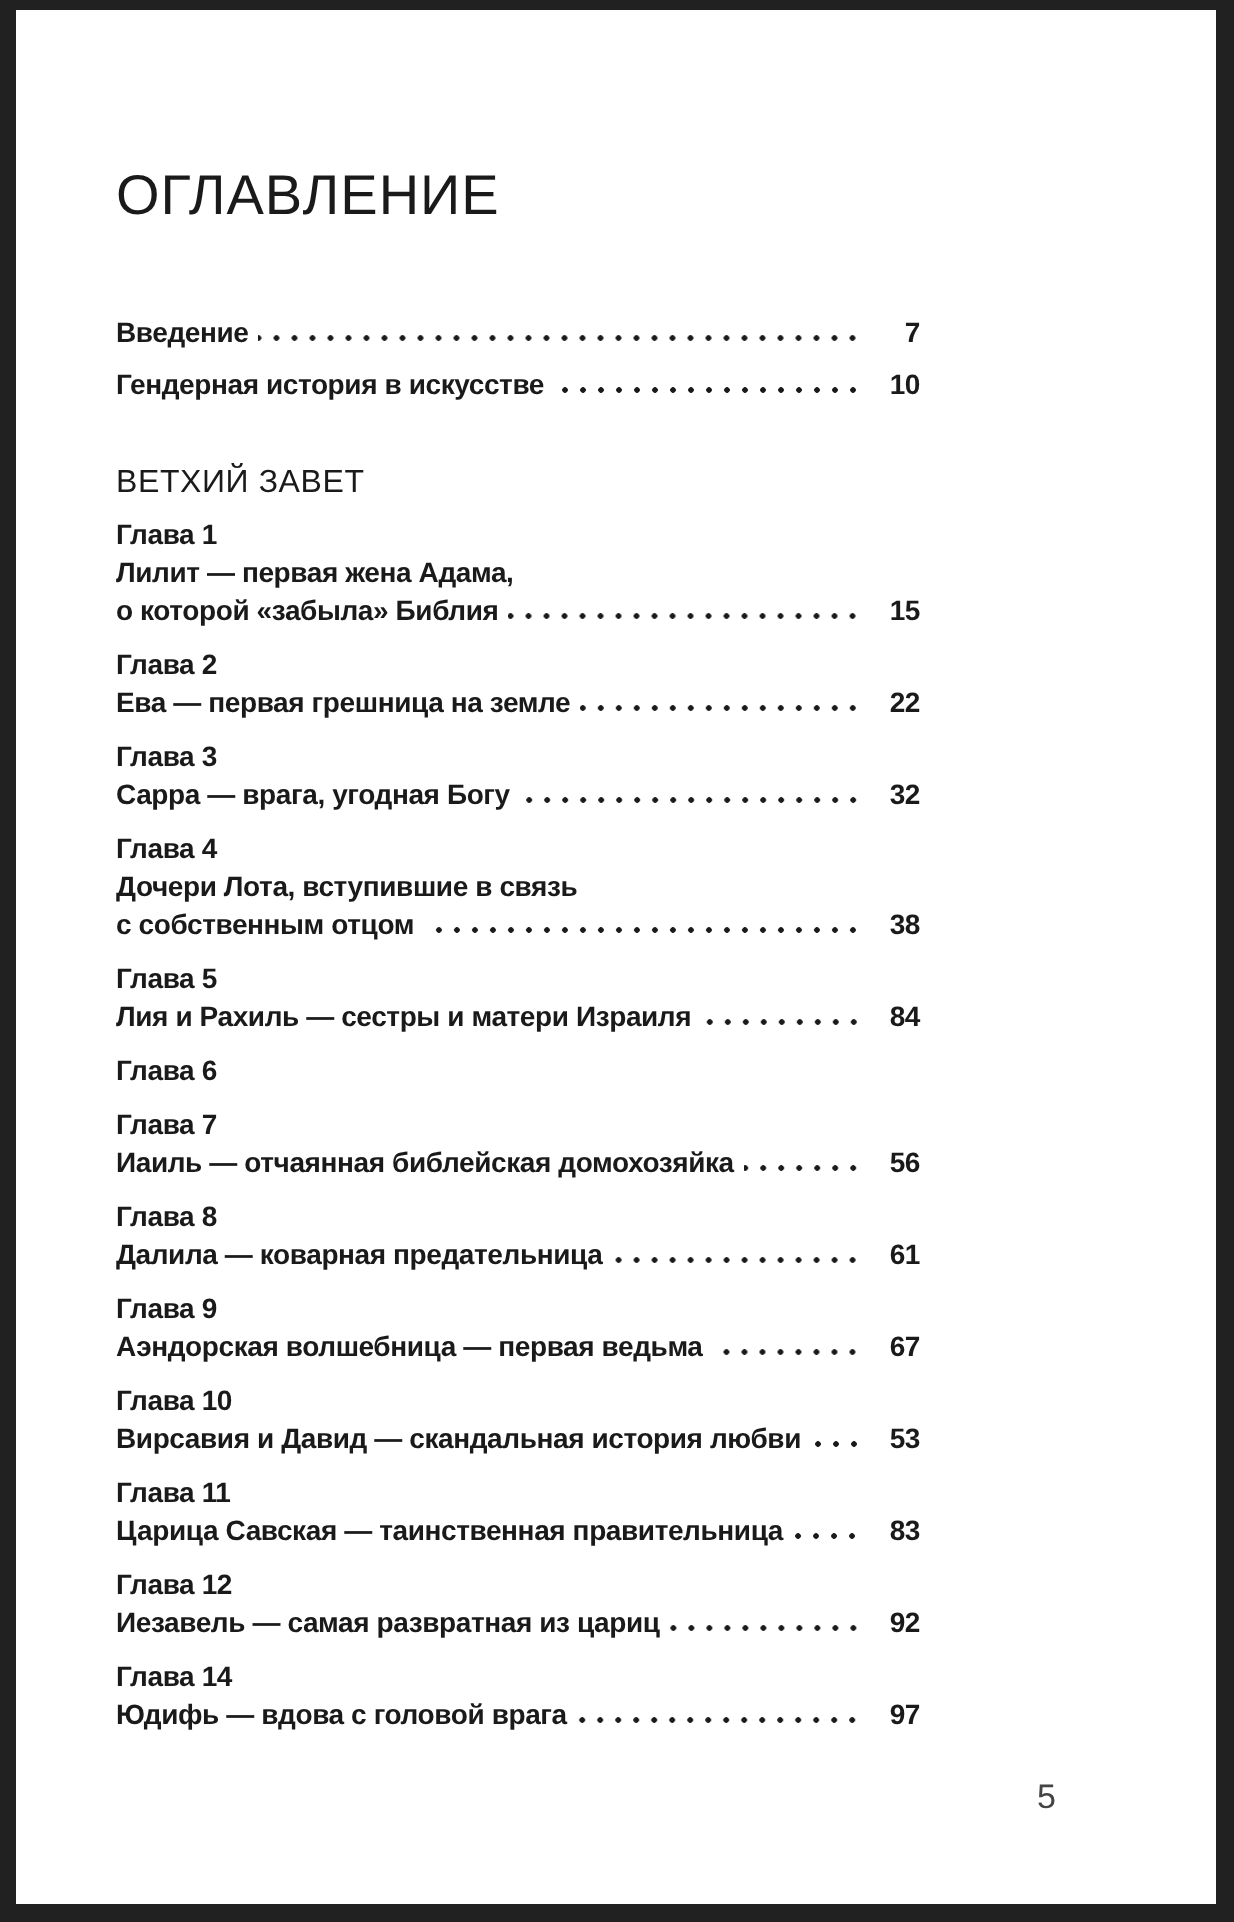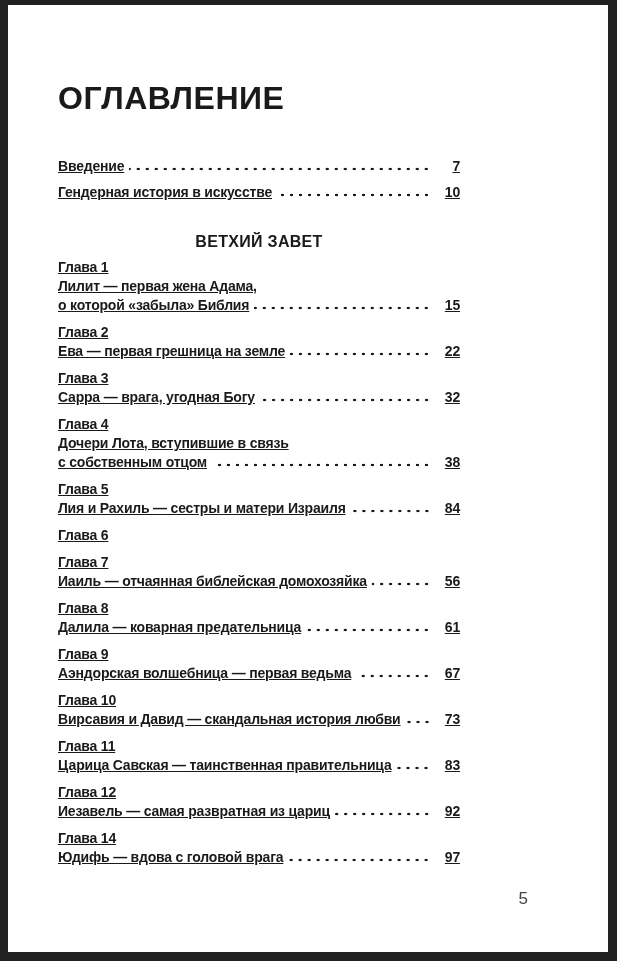--- a/index.html
+++ b/index.html
@@ -17,39 +17,39 @@
   .page {
     position: absolute;
     top: 5px; left: 8px; right: 9px; bottom: 9px;
     background: var(--page, #ffffff);
     color: var(--text, #1a1a1a);
     box-sizing: border-box;
     padding: 0 148px 0 50px;
   }
   .page-title {
     margin: 78px 0 0 0;
-    font-size: 32px;
+    font-size: 28px;
     line-height: 30px;
-    font-weight: 700;
+    font-weight: 400;
     letter-spacing: 0.5px;
     color: var(--text, #1a1a1a);
   }
   .intro {
     margin-top: 40px;
   }
   .intro .toc-line { line-height: 26px; }
   .section-heading {
     margin: 27px 0 7px 0;
     font-size: 16px;
     line-height: 19px;
-    font-weight: 700;
-    text-align: center;
+    font-weight: 400;
+    text-align: left;
     letter-spacing: 0.3px;
   }
-  .entry { margin: 0; text-decoration: underline; }
+  .entry { margin: 0; }
   .chapters .entry { margin-bottom: 8px; }
   .toc-line {
     display: flex;
     align-items: baseline;
     font-size: 14px;
     font-weight: 700;
     line-height: 19px;
     letter-spacing: -0.2px;
     white-space: nowrap;
   }
@@ -170,21 +170,21 @@
             <span class="toc-text">Аэндорская волшебница — первая ведьма</span>
             <span class="toc-dots"></span>
             <span class="toc-page">67</span>
           </div>
         </div>
         <div class="entry">
           <div class="toc-line label">Глава 10</div>
           <div class="toc-line last">
             <span class="toc-text">Вирсавия и Давид — скандальная история любви</span>
             <span class="toc-dots"></span>
-            <span class="toc-page">73</span>
+            <span class="toc-page">53</span>
           </div>
         </div>
         <div class="entry">
           <div class="toc-line label">Глава 11</div>
           <div class="toc-line last">
             <span class="toc-text">Царица Савская — таинственная правительница</span>
             <span class="toc-dots"></span>
             <span class="toc-page">83</span>
           </div>
         </div>

